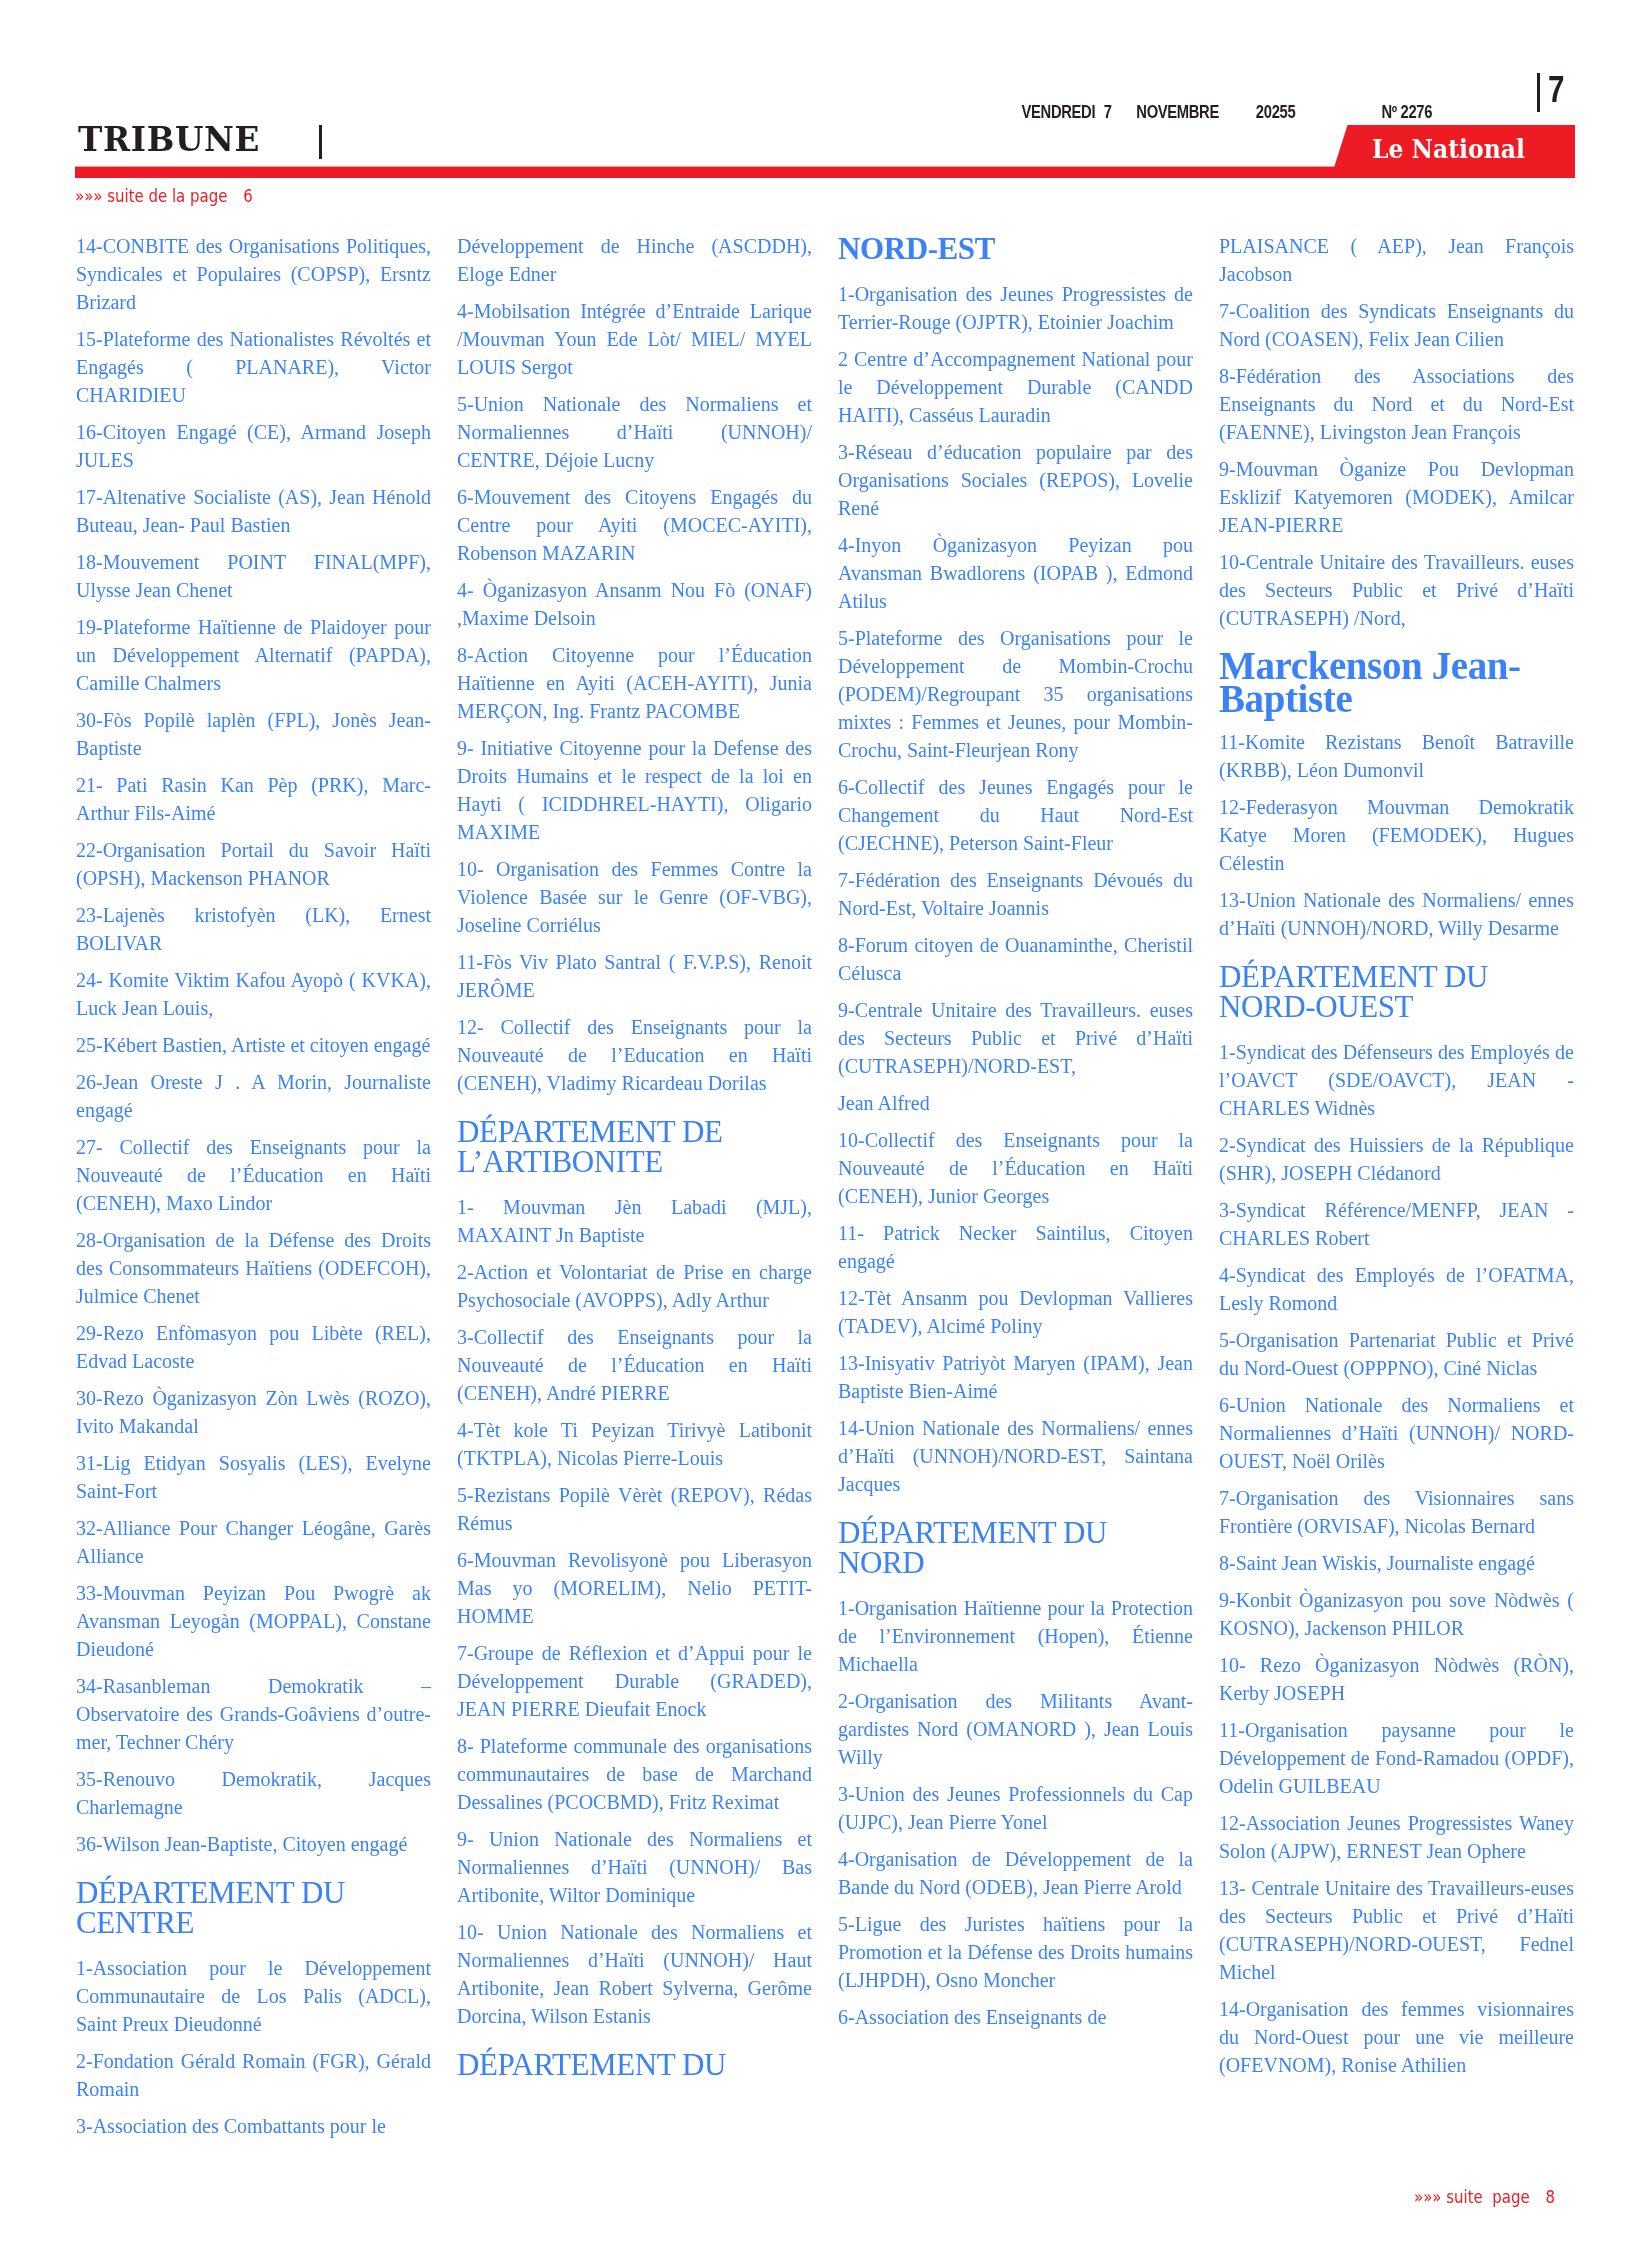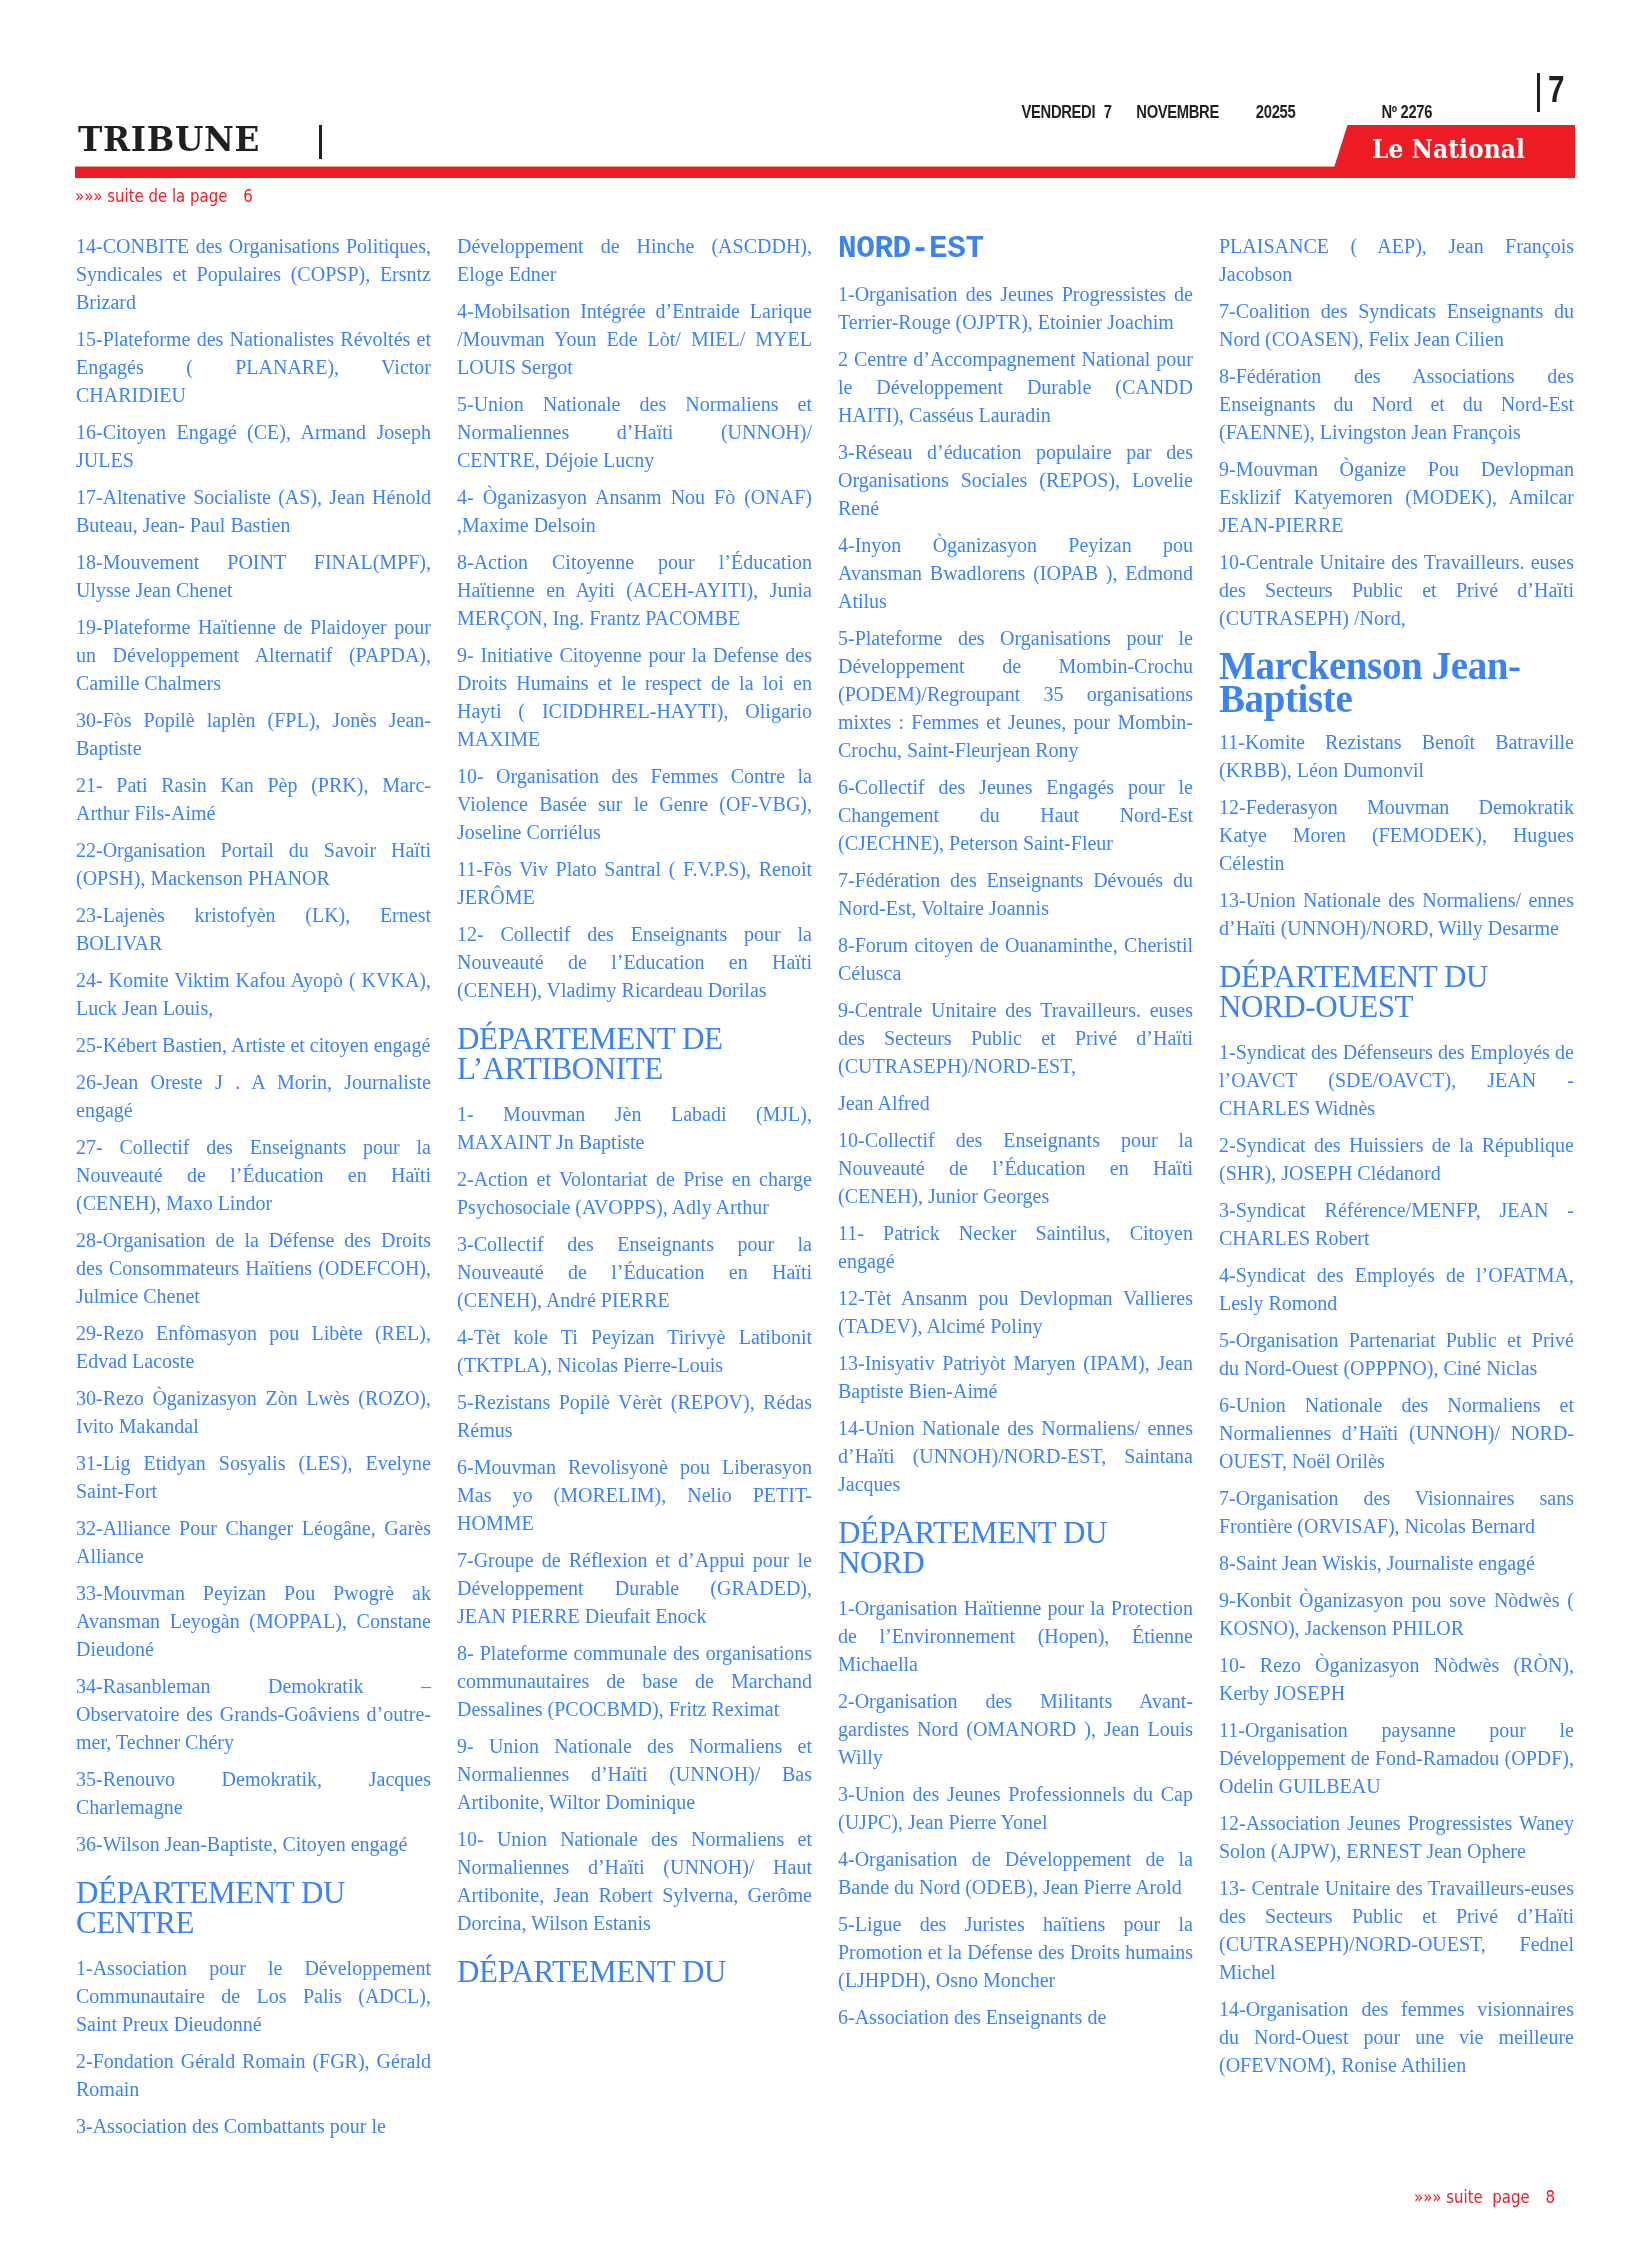--- a/index.html
+++ b/index.html
@@ -34,21 +34,21 @@
 
   
   .col { position: absolute; top: 232px; width: 355px; font-family: "Liberation Serif", serif; font-size: 20px; line-height: 28px; color: #3b82f6; }
   .col1 { left: 76px; }
   .col2 { left: 457px; }
   .col3 { left: 838px; }
   .col4 { left: 1219px; }
   .entry { margin: 0 0 9px 0; text-align: justify; text-align-last: left; hyphens: none; }
   .dept { font-family: "Liberation Serif", serif; font-weight: normal; font-size: 31px; line-height: 30px; margin: 19.5px 0 16.5px 0; letter-spacing: -0.4px; }
   .namehead { font-family: "Liberation Serif", serif; font-weight: bold; font-size: 39px; line-height: 33px; margin: 16.5px 0 13.5px 0; letter-spacing: -0.4px; }
-  .dept-cont { font-family: Liberation Mono, monospace; font-weight: bold; font-size: 31px; line-height: 30px; margin: 1.5px 0 16.5px 0; letter-spacing: -0.4px; }
+  .dept-cont { font-family: Liberation Serif, serif; font-weight: bold; font-size: 31px; line-height: 30px; margin: 1.5px 0 16.5px 0; letter-spacing: -0.4px; }
 </style>
 </head>
 <body>
 
 <div class="abs dateline">
   <span class="dl-day">VENDREDI</span><span class="dl-num">7</span><span class="dl-month">NOVEMBRE</span><span class="dl-year">20255</span><span>Nº 2276</span>
 </div>
 <div class="abs pagebar"></div>
 <div class="abs pagenum">7</div>
 
@@ -87,20 +87,21 @@
     <p class="entry">36-Wilson Jean-Baptiste, Citoyen engagé</p>
     <h2 class="dept">DÉPARTEMENT DU CENTRE</h2>
     <p class="entry">1-Association pour le Développement Communautaire de Los Palis (ADCL), Saint Preux Dieudonné</p>
     <p class="entry">2-Fondation Gérald Romain (FGR), Gérald Romain</p>
     <p class="entry">3-Association des Combattants pour le</p>
   </div>
 <div class="col col2">
     <p class="entry">Développement de Hinche (ASCDDH), Eloge Edner</p>
     <p class="entry">4-Mobilsation Intégrée d’Entraide Larique /Mouvman Youn Ede Lòt/ MIEL/ MYEL LOUIS Sergot</p>
     <p class="entry">5-Union Nationale des Normaliens et Normaliennes d’Haïti (UNNOH)/ CENTRE, Déjoie Lucny</p>
+    <p class="entry">6-Mouvement des Citoyens Engagés du Centre pour  Ayiti (MOCEC-AYITI), Robenson MAZARIN</p>
     <p class="entry">4- Òganizasyon Ansanm Nou Fò (ONAF) ,Maxime Delsoin</p>
     <p class="entry">8-Action Citoyenne pour l’Éducation Haïtienne en Ayiti (ACEH-AYITI), Junia MERÇON, Ing. Frantz PACOMBE</p>
     <p class="entry">9- Initiative Citoyenne pour la Defense des Droits Humains et le respect de la loi en Hayti  ( ICIDDHREL-HAYTI), Oligario MAXIME</p>
     <p class="entry">10- Organisation  des  Femmes Contre la Violence  Basée sur le Genre (OF-VBG), Joseline Corriélus</p>
     <p class="entry">11-Fòs Viv Plato Santral ( F.V.P.S), Renoit JERÔME</p>
     <p class="entry">12- Collectif des Enseignants pour la Nouveauté de l’Education en Haïti (CENEH), Vladimy Ricardeau Dorilas</p>
     <h2 class="dept">DÉPARTEMENT DE L’ARTIBONITE</h2>
     <p class="entry">1- Mouvman Jèn Labadi (MJL), MAXAINT Jn Baptiste</p>
     <p class="entry">2-Action et Volontariat de Prise en charge Psychosociale (AVOPPS), Adly Arthur</p>
     <p class="entry">3-Collectif des Enseignants pour la Nouveauté de l’Éducation en Haïti (CENEH), André PIERRE</p>

